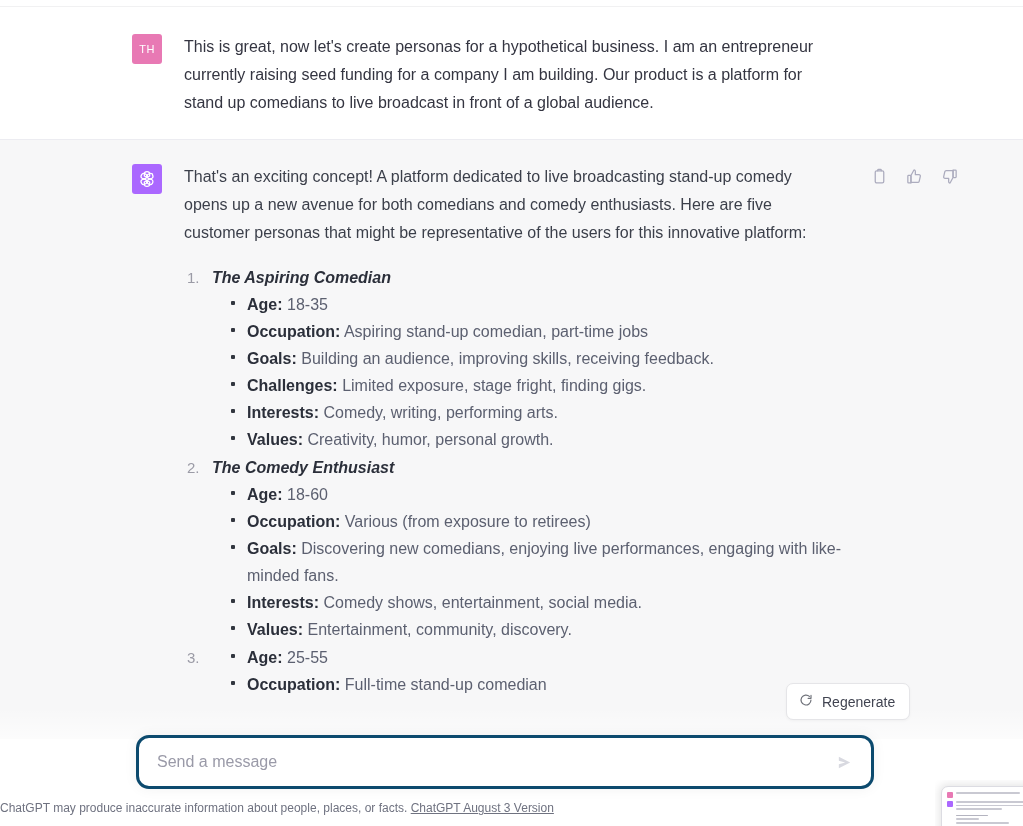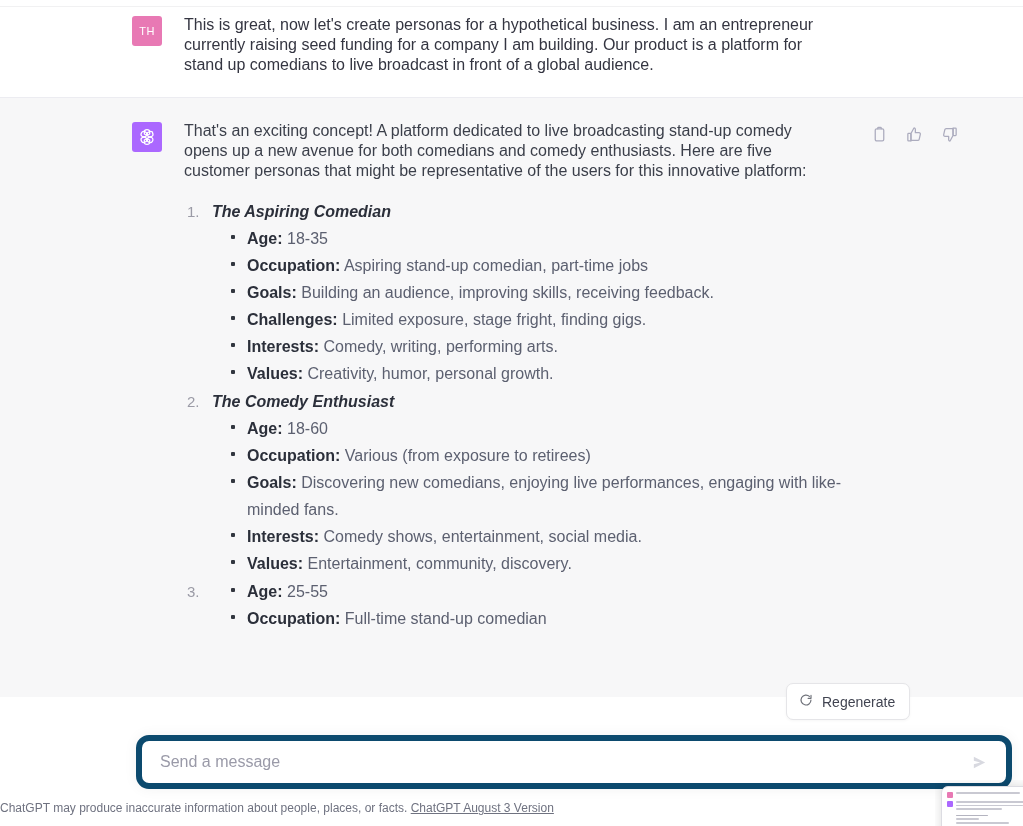--- a/index.html
+++ b/index.html
@@ -17,21 +17,21 @@
   
   .top-strip {
     position: absolute; top: 0; left: 0;
     width: 1023px; height: 7px;
     background: #ffffff;
     border-bottom: 1px solid #f1f1f2;
   }
 
   
   .msg-block { width: 1023px; }
-  .msg-user { background: #ffffff; padding: 14px 0 22px 0; }
+  .msg-user { background: #ffffff; padding: 32px 0 22px 0; }
   .msg-assistant {
     background: #f7f7f8;
     border-top: 1px solid #ececf1;
     padding: 22px 0 0 0;
     min-height: 600px;
   }
 
   .msg-inner {
     position: relative;
     width: 760px;
@@ -56,21 +56,21 @@
     letter-spacing: 0.4px;
     font-weight: 400;
   }
   .avatar-assistant { background: #ab68ff; }
   .avatar-assistant svg { width: 20px; height: 20px; display: block; }
 
   
   .content { flex: 1 1 auto; min-width: 0; padding-top: 1px; }
   .para {
     font-size: 16px;
-    line-height: 20px;
+    line-height: 28px;
     color: #343541;
     margin: 0;
     max-width: 632px;
   }
   .msg-assistant .para { color: #3b3f4a; }
 
   
   .actions {
     position: absolute;
     top: 6px; right: -66px;
@@ -161,23 +161,23 @@
     width: 1023px; height: 118px;
     background: linear-gradient(to bottom, rgba(255,255,255,0) 0%, rgba(255,255,255,0.92) 38%, #ffffff 64%);
     z-index: 4;
     pointer-events: none;
   }
 
   
   .composer {
     position: absolute;
     left: 136px; top: 735px;
-    width: 876px; height: 54px;
-    background: #ffffff;
-    border: 6px solid #0c4a6e;
+    width: 738px; height: 54px;
+    background: #ffffff;
+    border: 3px solid #0c4a6e;
     border-radius: 13px;
     box-shadow: 0 0 14px rgba(0,0,0,0.055);
     display: flex;
     align-items: center;
     z-index: 7;
   }
   .composer-input {
     flex: 1 1 auto;
     border: none;
     outline: none;

